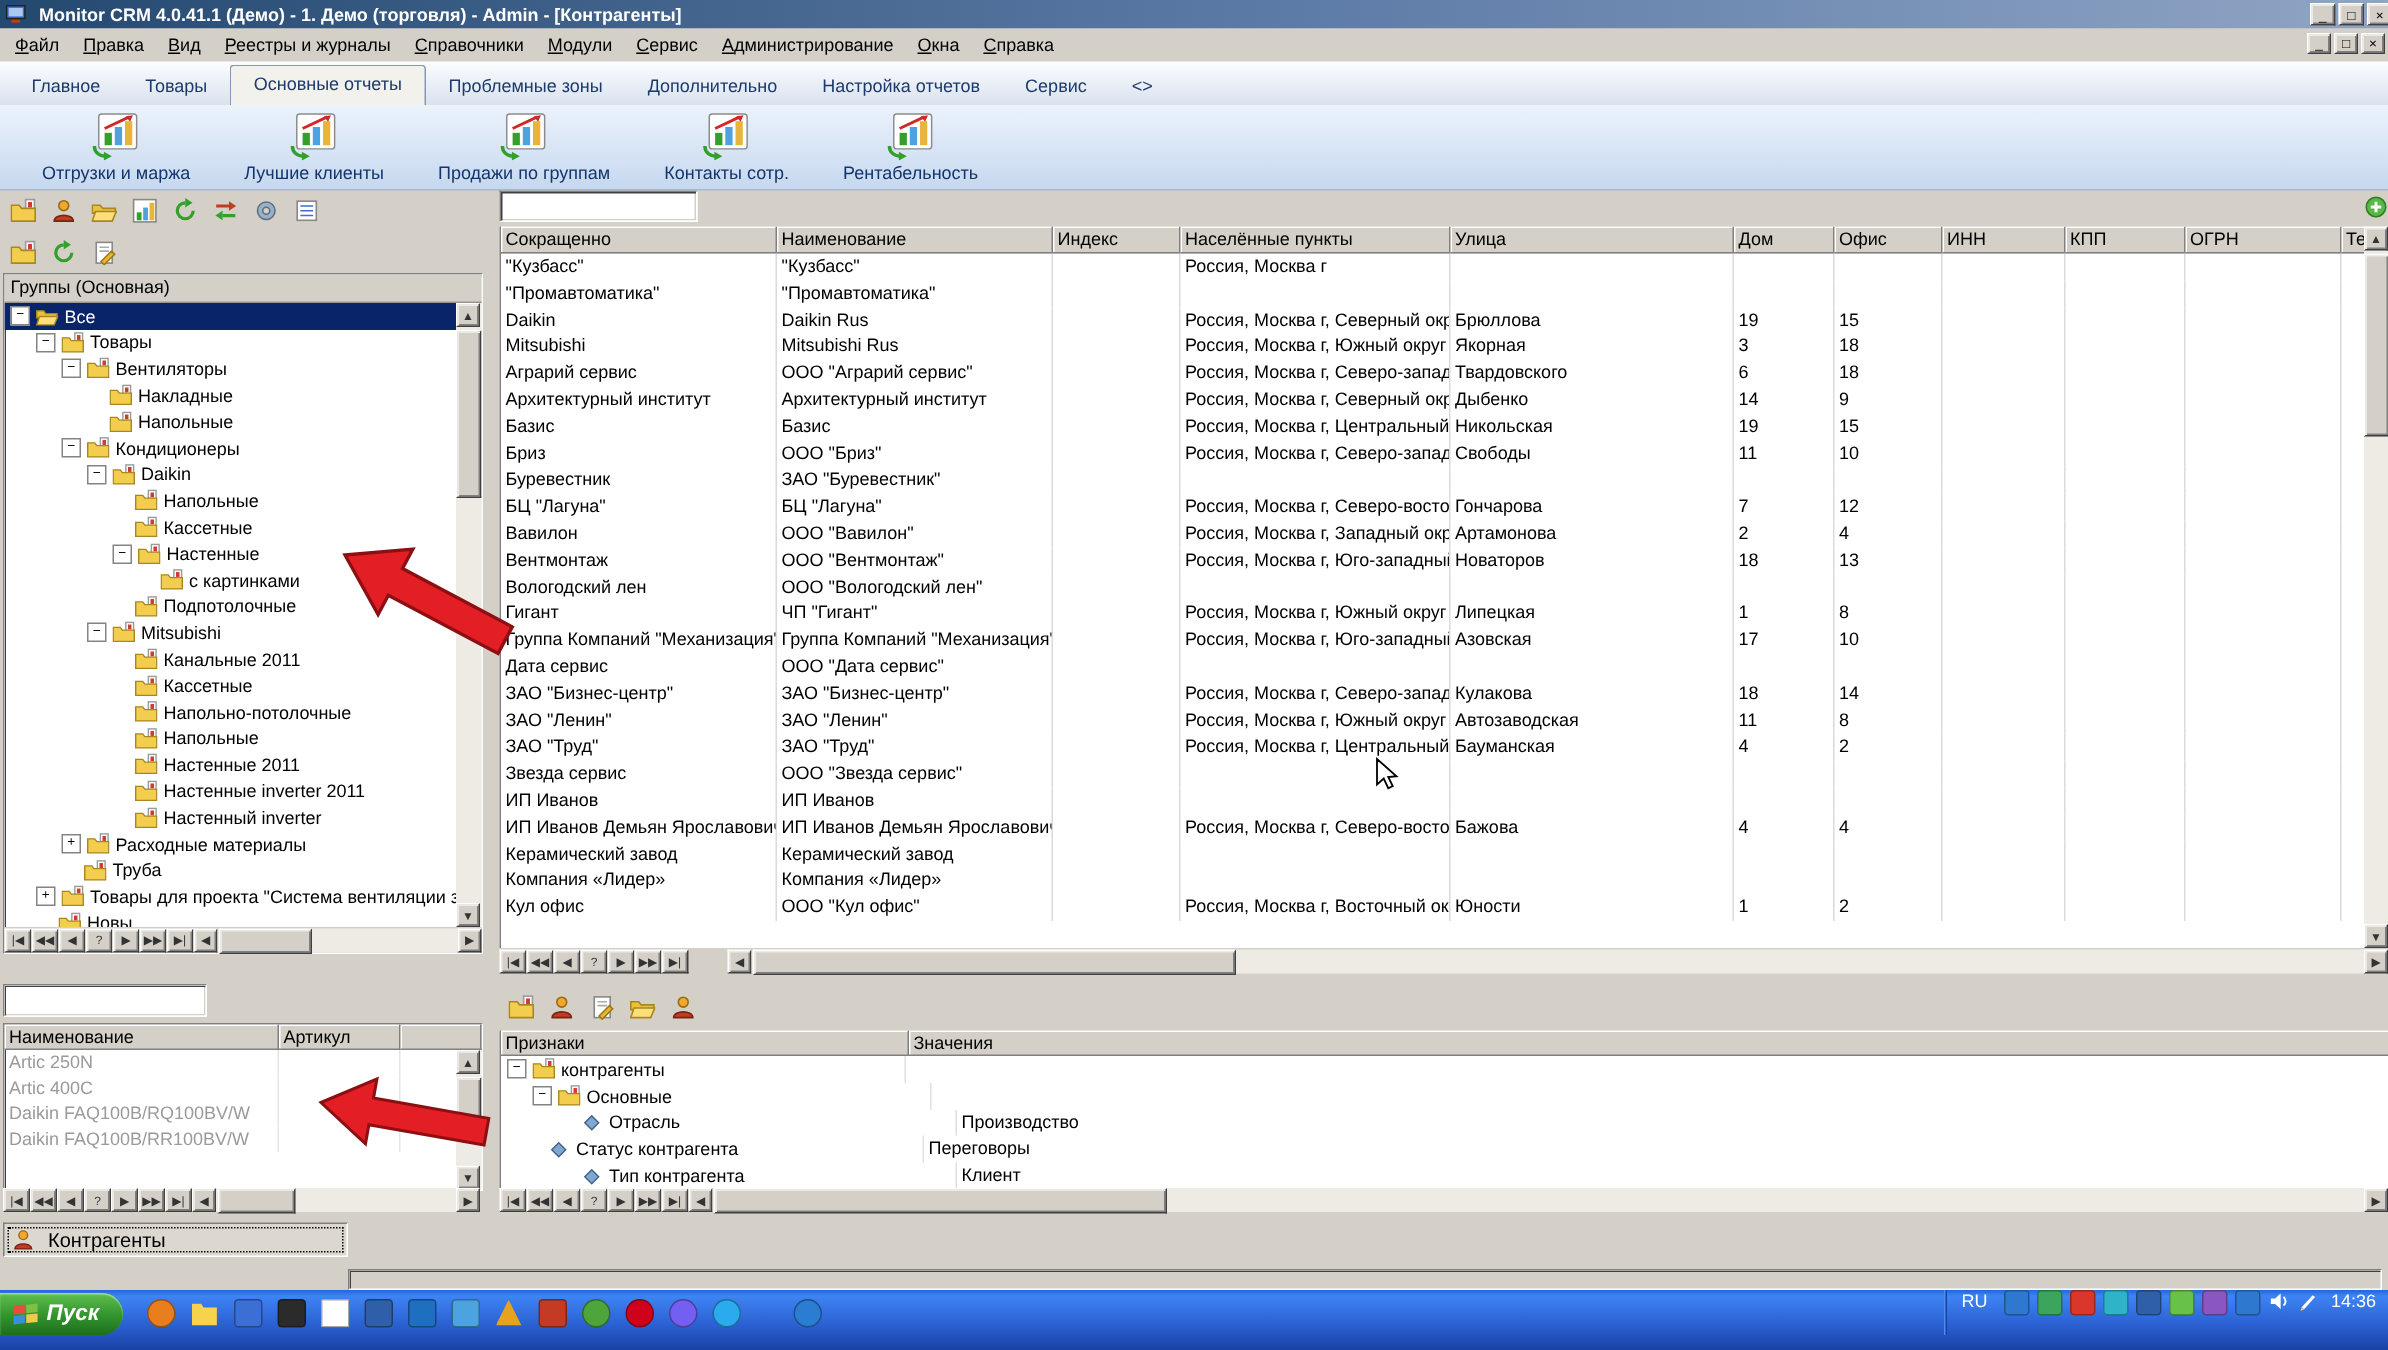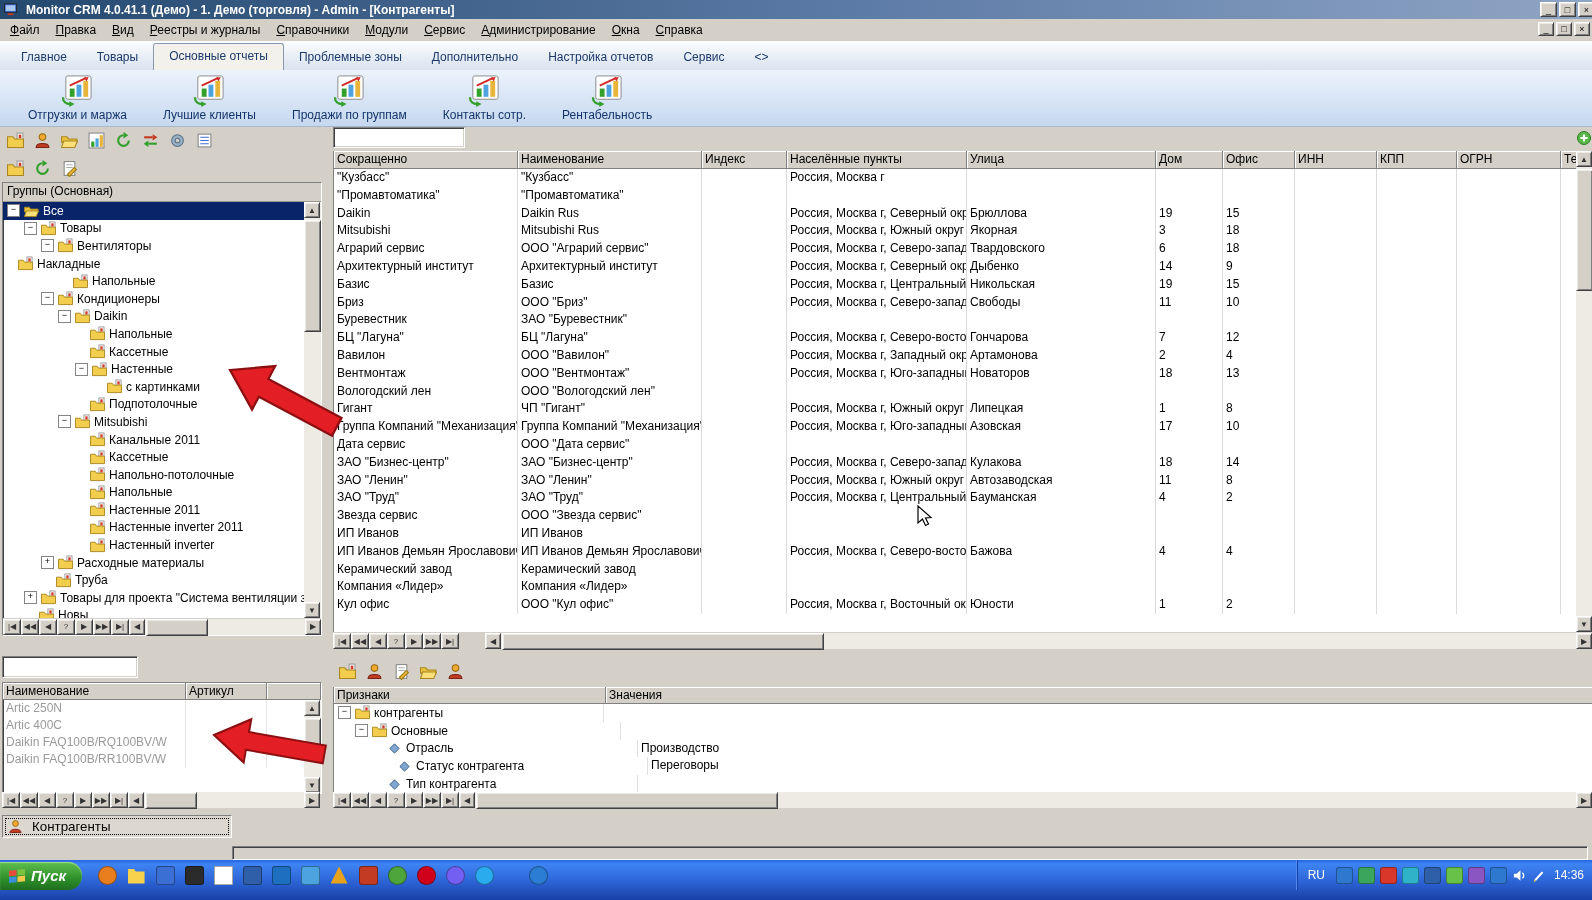--- a/index.html
+++ b/index.html
@@ -89,21 +89,21 @@
              background:linear-gradient(#5FBF4E,#2E8F2B 60%,#1F6E1E);border-radius:0 14px 14px 0;
              color:#fff;font-weight:bold;font-style:italic;font-size:15px;border:none;
              box-shadow:inset 0 1px 1px #9FE08F}
   .ql{width:24px;height:24px;display:flex;align-items:center;justify-content:center;margin-left:5px;flex:none;padding:0;background:transparent;border:none}
   .ql-shape{width:17px;height:17px;display:block;border:1px solid rgba(0,0,0,.35)}
   .shape-circle{border-radius:50%}
   .shape-square{border-radius:3px}
   .shape-page{border-radius:1px;background:#fff}
   .shape-triangle{clip-path:polygon(50% 0,100% 100%,0 100%);border:none}
   .shape-folder{clip-path:polygon(0 15%,38% 15%,48% 30%,100% 30%,100% 100%,0 100%);border:none}
-  #tray{margin-left:auto;height:30px;display:flex;align-items:center;gap:5px;padding:0 8px 0 10px;
+  #tray{margin-left:auto;height:30px;display:flex;align-items:flex-start;gap:5px;padding:0 8px 0 10px;
         border-left:1px solid #1941A5;box-shadow:-1px 0 0 #4E8AF0;color:#fff}
   .tray-ic{width:15px;height:15px;border-radius:3px;flex:none;border:1px solid rgba(0,0,0,.3)}
   #clock{font-size:12px;color:#fff;margin-left:4px}
   u{text-decoration:underline}
 </style>
 </head>
 <body>
 
 <div id="titlebar" class="abs">
   <span class="tree-icon" id="app-icon">
@@ -337,21 +337,21 @@
     <span class="expand-box">−</span>
           <span class="tree-icon">
             <svg width="15" height="15" viewBox="0 0 16 16" style="display:block">
               <rect x="9.5" y="1" width="5.5" height="6.5" fill="#fff" stroke="#9a9a9a"></rect>
               <rect x="11" y="2.5" width="2.5" height="3.5" fill="#D33A2E"></rect>
               <path d="M.5 4.5h5l1.5 2h8.5v8H.5z" fill="#F3CE4E" stroke="#A9861F"></path>
             </svg>
           </span>
     <span>Вентиляторы</span>
         </div>
-        <div class="tree-row" style="">
+        <div class="tree-row" style="padding-left:55px">
     <span class="expand-spacer"></span>
           <span class="tree-icon">
             <svg width="15" height="15" viewBox="0 0 16 16" style="display:block">
               <rect x="9.5" y="1" width="5.5" height="6.5" fill="#fff" stroke="#9a9a9a"></rect>
               <rect x="11" y="2.5" width="2.5" height="3.5" fill="#D33A2E"></rect>
               <path d="M.5 4.5h5l1.5 2h8.5v8H.5z" fill="#F3CE4E" stroke="#A9861F"></path>
             </svg>
           </span>
     <span>Накладные</span>
         </div>
@@ -1110,41 +1110,42 @@
       <span class="tree-icon">
             <svg width="15" height="15" viewBox="0 0 16 16" style="display:block">
               <rect x="4.5" y="4.5" width="7" height="7" fill="#7FA7D0" stroke="#40618a" transform="rotate(45 8 8)"></rect>
             </svg>
           </span>
       <span>Отрасль</span>
         </div>
     <div class="attr-val">Производство</div>
       </div>
       <div class="attr-row">
-    <div class="attr-left" style="padding-left:48px">
+    <div class="attr-left" style="padding-left:16px">
           <span class="expand-spacer"></span>
       <span class="tree-icon">
             <svg width="15" height="15" viewBox="0 0 16 16" style="display:block">
               <rect x="4.5" y="4.5" width="7" height="7" fill="#7FA7D0" stroke="#40618a" transform="rotate(45 8 8)"></rect>
             </svg>
           </span>
       <span>Статус контрагента</span>
         </div>
     <div class="attr-val">Переговоры</div>
       </div>
       <div class="attr-row">
     <div class="attr-left" style="padding-left:38px">
           <span class="expand-spacer"></span>
       <span class="tree-icon">
             <svg width="15" height="15" viewBox="0 0 16 16" style="display:block">
               <rect x="4.5" y="4.5" width="7" height="7" fill="#7FA7D0" stroke="#40618a" transform="rotate(45 8 8)"></rect>
             </svg>
           </span>
       <span>Тип контрагента</span>
         </div>
+    <div class="attr-val">Клиент</div>
       </div>
     </div>
 </div>
 <div class="abs" style="left:333px;top:792px;width:1259px;height:16px;display:flex;background:#D4D0C8">
   <div class="navrow">
       <button class="navbtn raised">|◀</button>
       <button class="navbtn raised">◀◀</button>
       <button class="navbtn raised">◀</button>
       <button class="navbtn raised">?</button>
       <button class="navbtn raised">▶</button>

